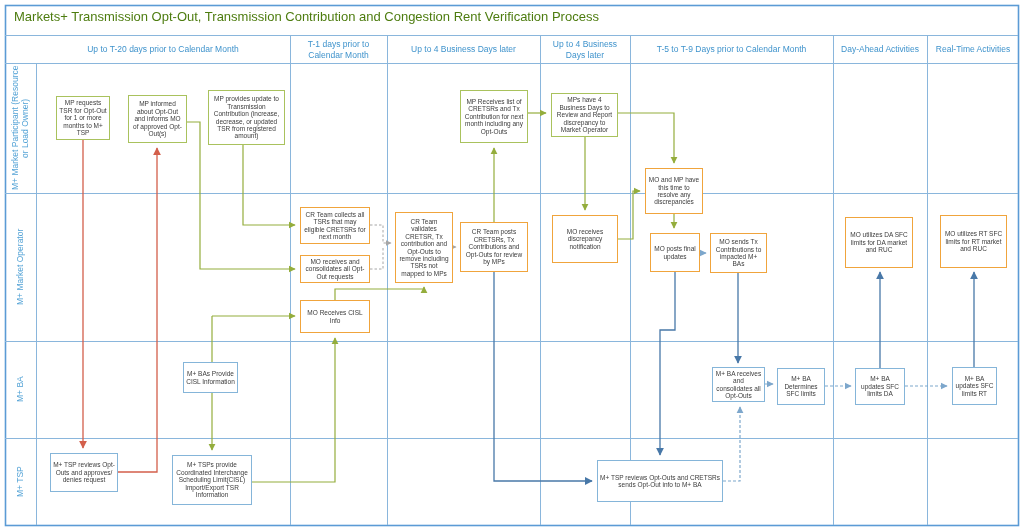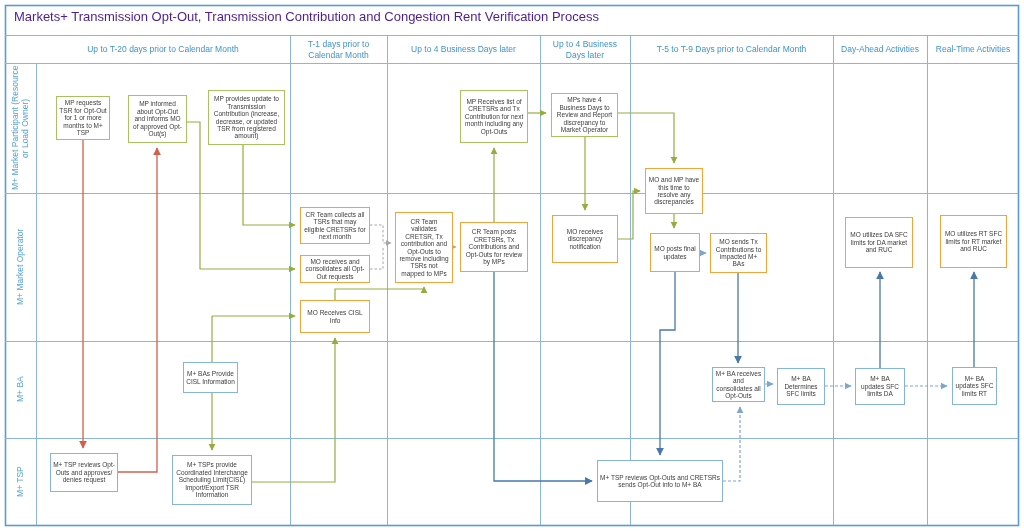--- a/index.html
+++ b/index.html
@@ -1,19 +1,19 @@
 <!DOCTYPE html>
 <html><head>
 <meta charset="utf-8">
 <style>
   html,body{margin:0;padding:0;background:#fff;font-family:"Liberation Sans",sans-serif;}
   .stage{position:relative;width:1024px;height:531px;background:#fff;overflow:hidden;}
   svg.layer{position:absolute;left:0;top:0;width:1024px;height:531px;}
   svg.connectors{pointer-events:none;}
-  .title{position:absolute;left:14px;top:9px;font-size:13px;color:#4c1d95;white-space:nowrap;}
+  .title{position:absolute;left:14px;top:9px;font-size:13px;color:#4d7c0f;white-space:nowrap;}
   .colhead{position:absolute;top:36px;height:27px;display:flex;align-items:center;justify-content:center;
            text-align:center;color:#3f93cc;font-size:8.5px;line-height:1.2;padding:0 6px;box-sizing:border-box;}
   .lanelabel{position:absolute;left:6px;width:30px;writing-mode:vertical-rl;transform:rotate(180deg);
              display:flex;align-items:center;justify-content:center;text-align:center;color:#54a3d6;
              font-size:8.5px;line-height:1.15;}
   .node{position:absolute;background:#fff;display:flex;align-items:center;justify-content:center;
         text-align:center;font-size:6.5px;line-height:1.14;color:#3b3b3b;padding:1px 2px;box-sizing:border-box;z-index:2;}
   .n-green{border:1px solid #a9c25d;}
   .n-orange{border:1px solid #f0a43c;}
   .n-blue{border:1px solid #85b5d9;}

